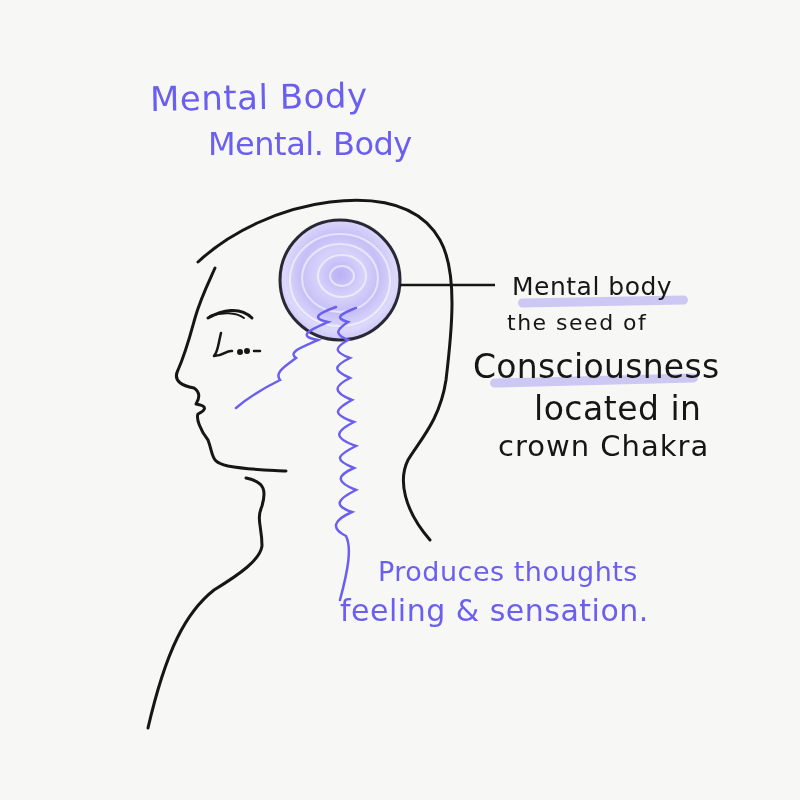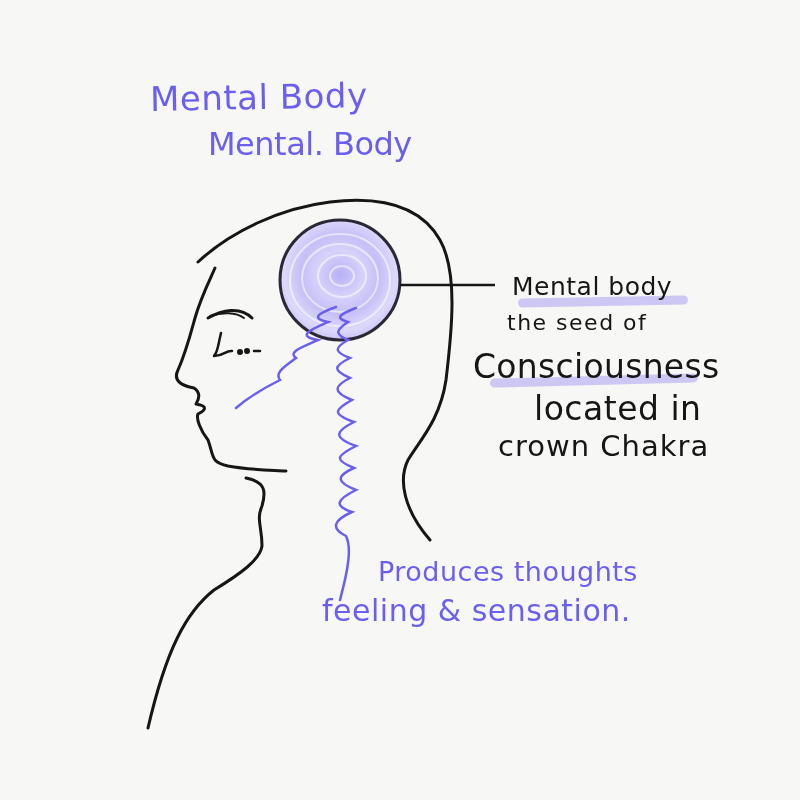--- a/index.html
+++ b/index.html
@@ -17,21 +17,21 @@
     .purple { color: #6b5ff0; }
     .black { color: #161616; }
     .title1 { left: 150px; top: 80px; font-size: 34px; transform: rotate(-1deg); }
     .title2 { left: 208px; top: 128px; font-size: 32px; letter-spacing: -0.5px; }
     .r1 { left: 512px; top: 274px; font-size: 25px; }
     .r2 { left: 507px; top: 312px; font-size: 22px; letter-spacing: 1.5px; }
     .r3 { left: 473px; top: 350px; font-size: 33px; letter-spacing: 0.3px; }
     .r4 { left: 534px; top: 392px; font-size: 33px; }
     .r5 { left: 462px; top: 432px; font-size: 29px; letter-spacing: 1px; margin-left: 36px; }
     .p1 { left: 378px; top: 558px; font-size: 27px; }
-    .p2 { left: 322px; top: 596px; font-size: 30px; }
+    .p2 { left: 340px; top: 596px; font-size: 30px; }
     .hl {
       position: absolute; height: 9px; border-radius: 5px;
       background: rgba(170, 160, 240, 0.55);
     }
   </style>
 </head>
 <body>
 
 <svg id="canvas" viewBox="0 0 800 800" xmlns="http://www.w3.org/2000/svg">
   <defs>

